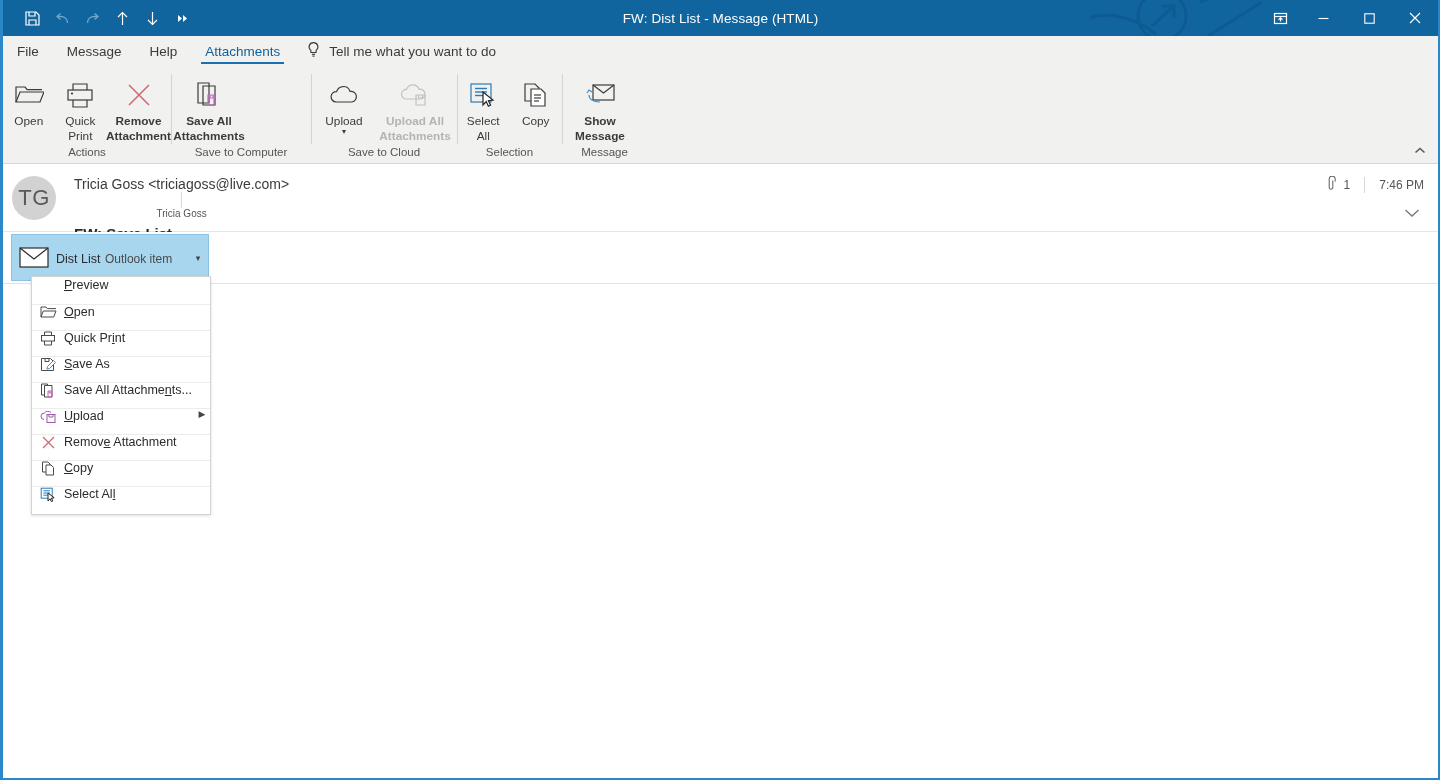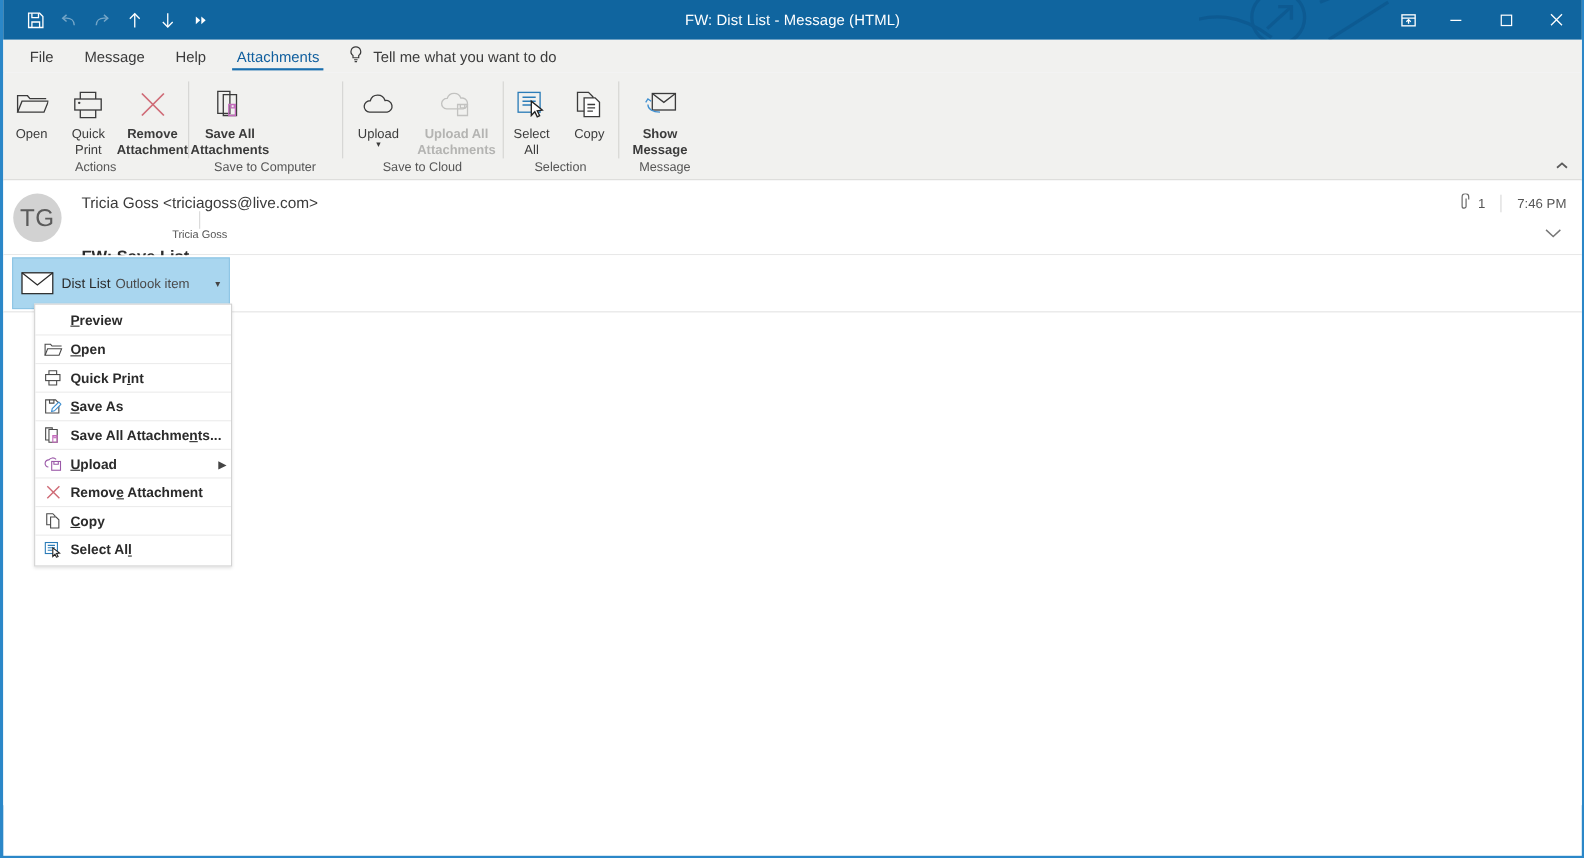--- a/index.html
+++ b/index.html
@@ -54,21 +54,20 @@
   .wincontrols { position: absolute; right: 0; top: 0; height: 36px; display: flex; z-index: 3; }
   .wc { width: 46px; height: 36px; display: flex; align-items: center; justify-content: center; color: #fff; }
   .wc.ribbon-display { width: 40px; }
 
   
   .tabstrip {
     height: 30px;
     background: #f1f1ef;
     display: flex; align-items: stretch;
     font-size: 13.5px;
-    padding-left: 10px;
   }
   .rtab {
     padding: 0 14px;
     display: flex; align-items: center;
     color: #3b3b3b;
     position: relative;
   }
   .rtab.active { color: #105f9e; font-weight: normal; }
   .rtab.active::after {
     content: ""; position: absolute; left: 10px; right: 10px; bottom: 2px;
@@ -158,24 +157,23 @@
   .ctxmenu {
     position: absolute; left: 28px; top: 276px;
     width: 180px;
     background: #ffffff;
     border: 1px solid #d3d3d3;
     box-shadow: 0 1px 3px rgba(0,0,0,.13);
     padding: 1px 0 2px 0;
     z-index: 40;
   }
   .mi {
-    height: 26px; display: flex; align-items: center;
+    height: 26px; display: flex; align-items: flex-start;
     font-size: 12.5px; color: #2b2b2b;
     position: relative;
-    font-weight: bold;
   }
   .mi .mi-icon { width: 32px; display: flex; align-items: center; justify-content: center; }
   .mi .mi-label { flex: 1; }
   .mi .mi-arrow { width: 16px; text-align: center; font-size: 9px; color: #444; }
   .mi.sep-top { border-top: 1px solid #ececec; }
   u { text-decoration: underline; }
 
   
   .msgbody { background: #ffffff; height: 448px; }
 </style>

